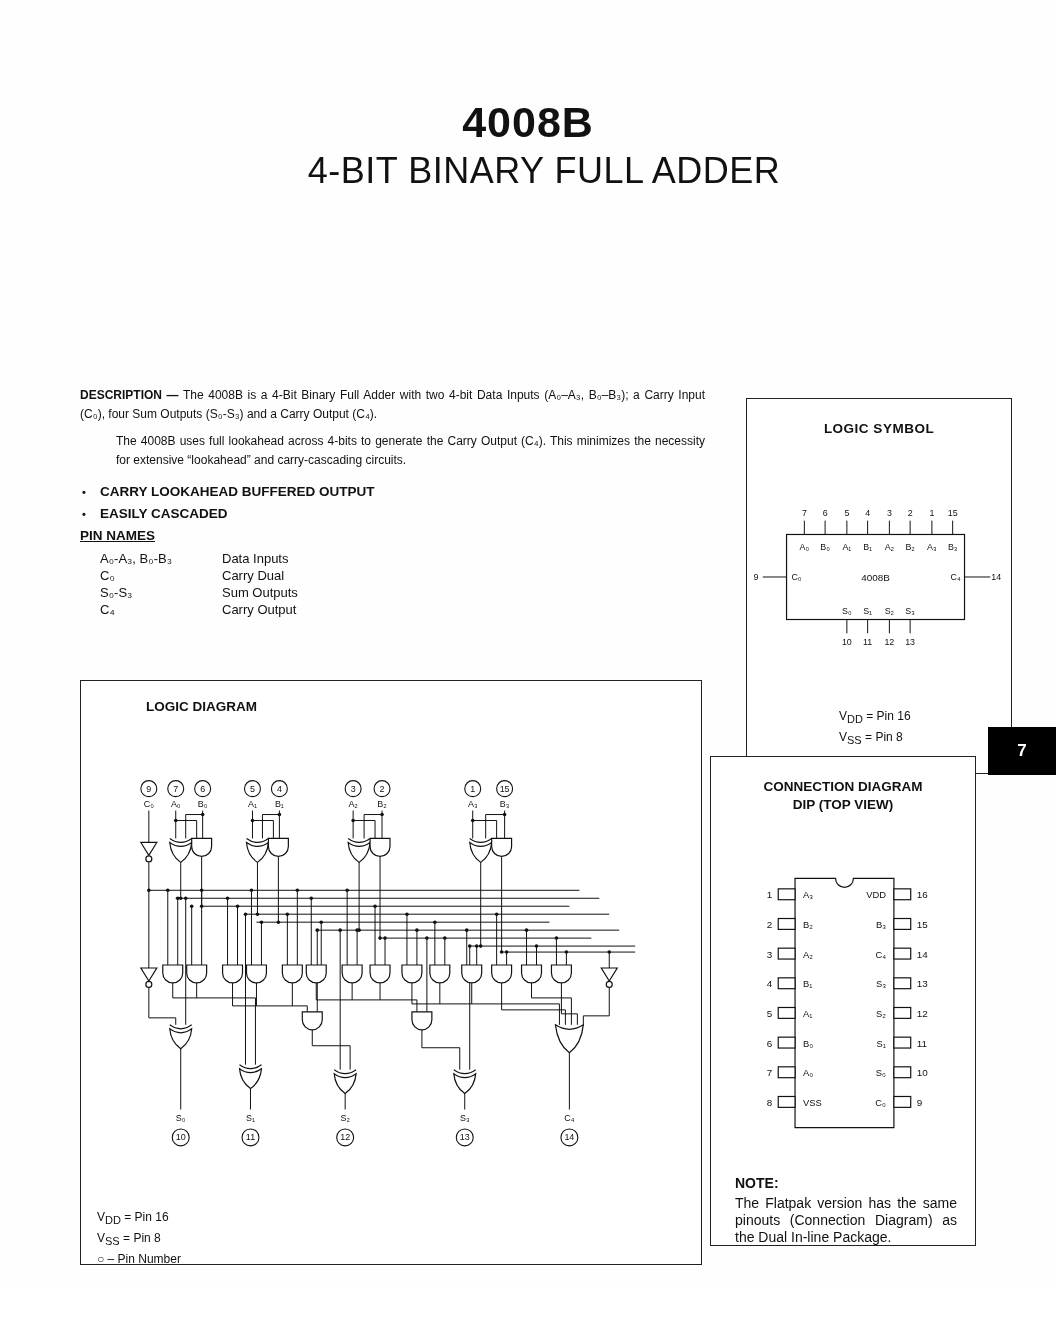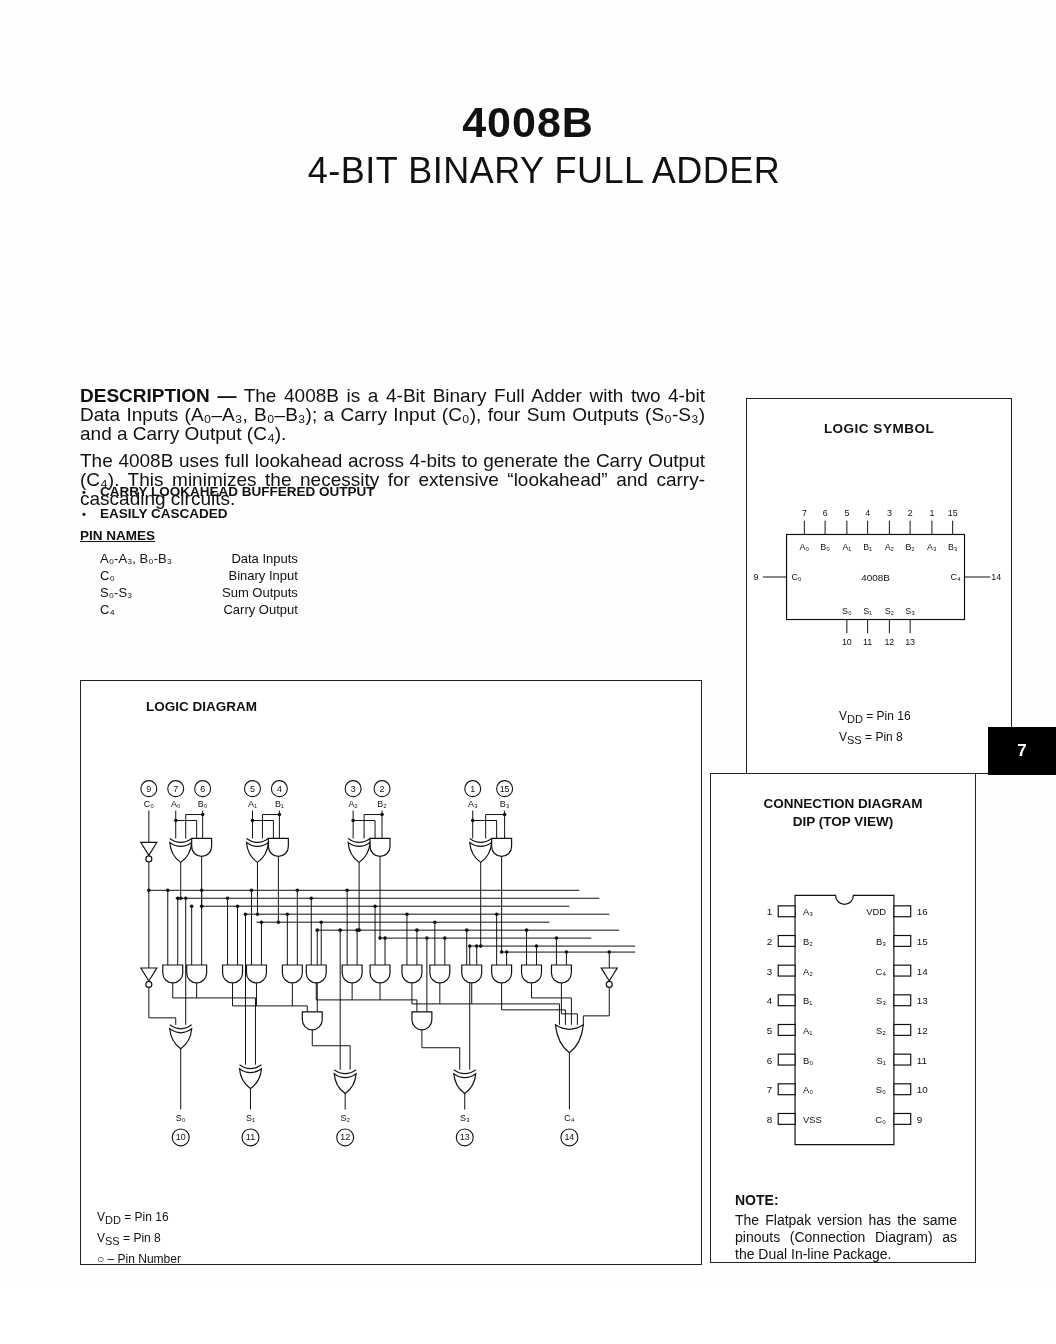--- a/index.html
+++ b/index.html
@@ -5,38 +5,38 @@
   * { margin:0; padding:0; box-sizing:border-box; }
   html,body { width:1056px; height:1344px; background:#ffffff; }
   .page { position:relative; width:1056px; height:1288px; background:#fefefe; color:#111;
           font-family:"Liberation Sans","DejaVu Sans",sans-serif; overflow:hidden; }
 
   .title    { position:absolute; top:98px;  left:0; width:1056px; text-align:center;
               font-size:43px; font-weight:bold; letter-spacing:1px; }
   .subtitle { position:absolute; top:150px; left:16px; width:1056px; text-align:center;
               font-size:36px; font-weight:400; letter-spacing:.5px; }
 
-  .desc { position:absolute; left:80px; top:386px; width:625px; font-size:19px;
+  .desc { position:absolute; left:80px; top:386px; width:625px; font-size:12px;
           line-height:19px; text-align:justify; }
-  .desc p + p { margin-top:8px; }
+  .desc p + p { margin-top:8px;margin-left:36px; }
   .desc .lead { font-weight:bold; }
 
   .features { position:absolute; left:82px; top:484px; font-size:13.5px; font-weight:bold; }
   .feature-row { display:flex; margin-bottom:5px; }
   .feature-row .bullet { width:18px; font-size:11px; line-height:17px; }
 
   .pin-names { position:absolute; left:80px; top:528px; font-size:13px; }
   .pn-heading { font-weight:bold; font-size:13.5px; margin-bottom:7px;text-decoration:underline; }
-  .pn-row { display:flex; line-height:17px;justify-content:space-between; }
+  .pn-row { display:flex; line-height:17px; }
   .pn-name { width:122px; margin-left:20px; }
 
   .box { position:absolute; border:1.5px solid #222; background:#fff; }
   #logic-diagram-box { left:80px;  top:680px; width:622px; height:585px; }
   #logic-symbol-box  { left:710px; top:398px; width:266px; height:376px;margin-left:36px; }
-  #connection-box    { left:710px; top:773px; width:266px; height:490px;padding-left:48px; }
+  #connection-box    { left:710px; top:756px; width:266px; height:490px;padding-left:48px; }
 
   .box-title { position:absolute; font-weight:bold; font-size:13.5px; }
   .ld-title { left:24px; top:18px;padding-left:41px; }
   .ls-title { left:0; top:22px; width:100%; text-align:center; letter-spacing:.5px; }
   .cd-title1 { left:0; top:22px; width:100%; text-align:center; }
   .cd-title2 { left:0; top:40px; width:100%; text-align:center; }
 
   svg { display:block; }
   #logic-diagram-svg { position:absolute; left:0; top:0; width:100%; height:100%; }
   #logic-symbol-svg  { position:absolute; left:0; top:85px;  width:263px; height:185px; }
@@ -92,21 +92,21 @@
   </div>
 
   <div class="pin-names">
     <div class="pn-heading">PIN NAMES</div>
     <div class="pn-row">
       <span class="pn-name">A₀-A₃, B₀-B₃</span>
       <span class="pn-desc">Data Inputs</span>
     </div>
     <div class="pn-row">
       <span class="pn-name">C₀</span>
-      <span class="pn-desc">Binary Input</span>
+      <span class="pn-desc">Carry Dual</span>
     </div>
     <div class="pn-row">
       <span class="pn-name">S₀-S₃</span>
       <span class="pn-desc">Sum Outputs</span>
     </div>
     <div class="pn-row">
       <span class="pn-name">C₄</span>
       <span class="pn-desc">Carry Output</span>
     </div>
   </div>

